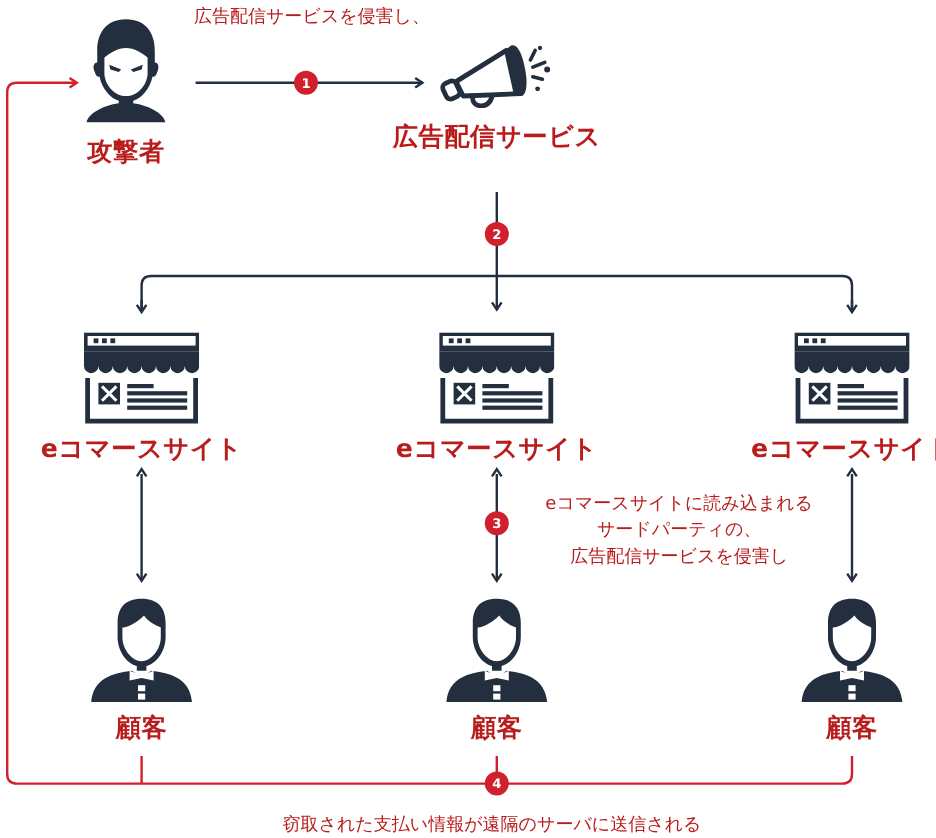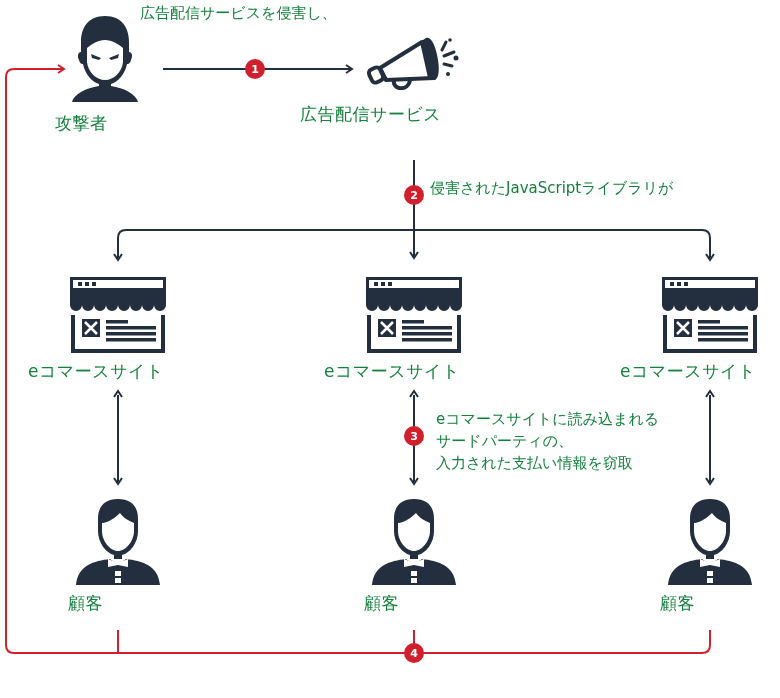--- a/index.html
+++ b/index.html
@@ -3,22 +3,22 @@
   <meta charset="utf-8">
   <style>
     html, body { margin: 0; padding: 0; }
     body {
       width: 780px; height: 698px; position: relative; overflow: hidden;
       background: #ffffff;
       font-family: "DejaVu Sans", "Liberation Sans", sans-serif;
       color: #1a1a1a;
     }
     #diagram { position: absolute; left: 0; top: 0; width: 780px; height: 698px; }
-    .lbl { position: absolute; text-align: left; white-space: nowrap; color: #15803d; }
-    .node-lbl { font-size: 17px; font-weight: normal; letter-spacing: 0.5px; }
+    .lbl { position: absolute; text-align: center; white-space: nowrap; color: #b91c1c; }
+    .node-lbl { font-size: 21px; font-weight: bold; letter-spacing: 0.5px; }
     .step-lbl { font-size: 15px; line-height: 22px; }
     .badge {
       position: absolute; width: 20px; height: 20px; border-radius: 50%;
       background: #d0202e; color: #fff; font-size: 11px; font-weight: bold;
       display: flex; align-items: center; justify-content: center;
       font-family: "DejaVu Sans", sans-serif;
     }
     .icon { position: absolute; }
   </style>
 </head>
@@ -161,26 +161,26 @@
   <div class="lbl node-lbl" style="left:620px;top:360px;width:180px">eコマースサイト</div>
 
   <div class="lbl node-lbl" style="left:68px;top:592px;width:100px">顧客</div>
   <div class="lbl node-lbl" style="left:364px;top:592px;width:100px">顧客</div>
   <div class="lbl node-lbl" style="left:660px;top:592px;width:100px">顧客</div>
 
   <div class="lbl step-lbl" style="left:140px;top:2px;width:240px">
     <div>広告配信サービスを侵害し、</div>
   </div>
   <div class="lbl step-lbl" style="left:430px;top:177px;width:280px">
-    <div>侵害されたJavaScriptライブラリが</div>
   </div>
   <div class="lbl step-lbl" style="left:436px;top:408px;width:260px">
     <div>eコマースサイトに読み込まれる</div>
     <div>サードパーティの、</div>
-    <div>入力された支払い情報を窃取</div>
+    <div>広告配信サービスを侵害し</div>
   </div>
+  <div class="lbl step-lbl" style="left:160px;top:676px;width:500px">窃取された支払い情報が遠隔のサーバに送信される</div>
 
   <div class="badge" style="left:245px;top:59px">1</div>
   <div class="badge" style="left:404px;top:185px">2</div>
   <div class="badge" style="left:404px;top:426px">3</div>
   <div class="badge" style="left:404px;top:643px">4</div>
 
 </div>
 
 </body></html>

